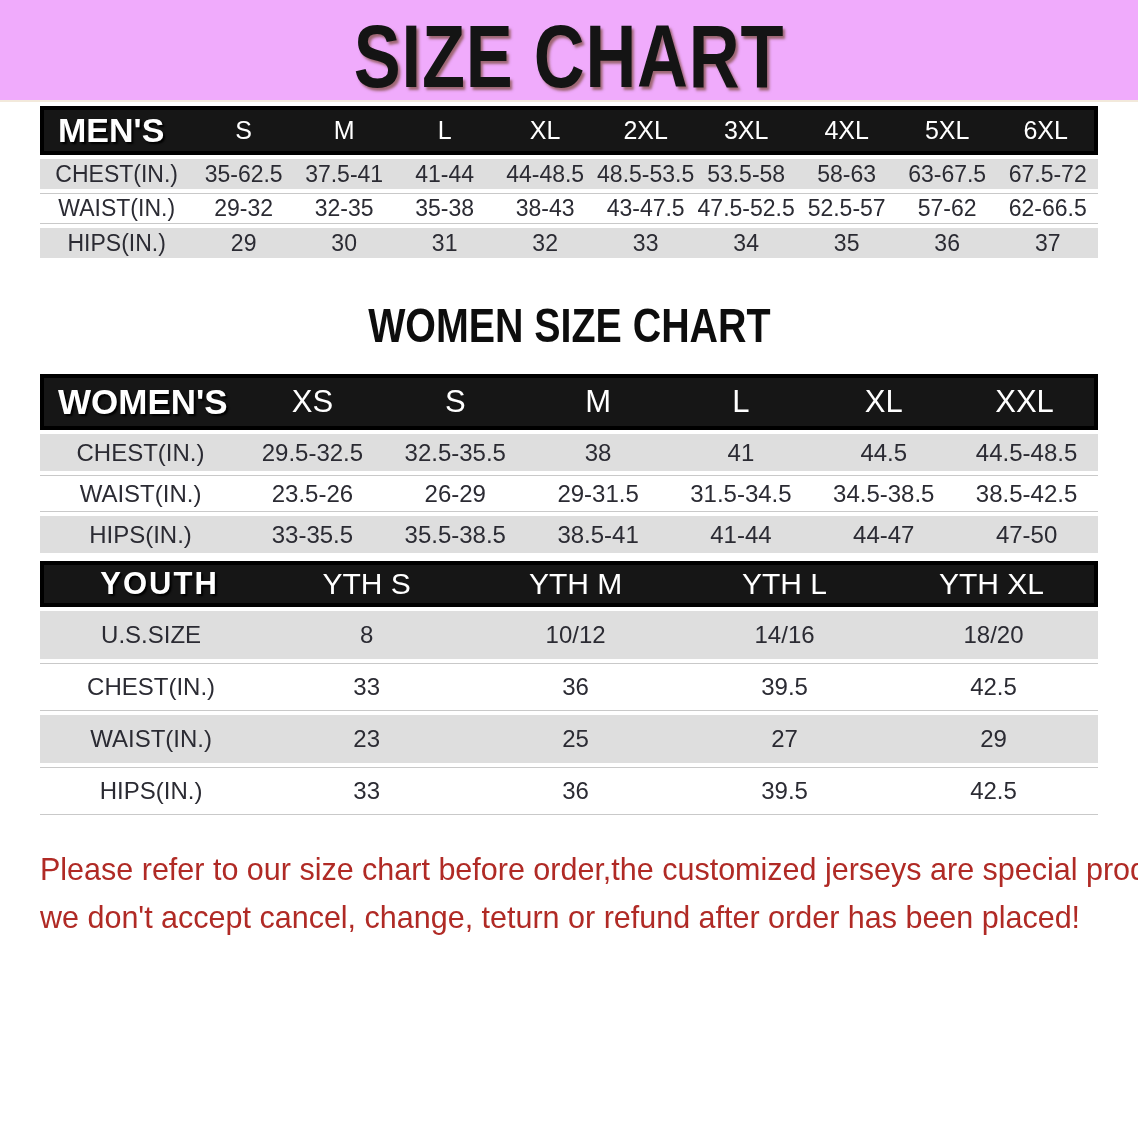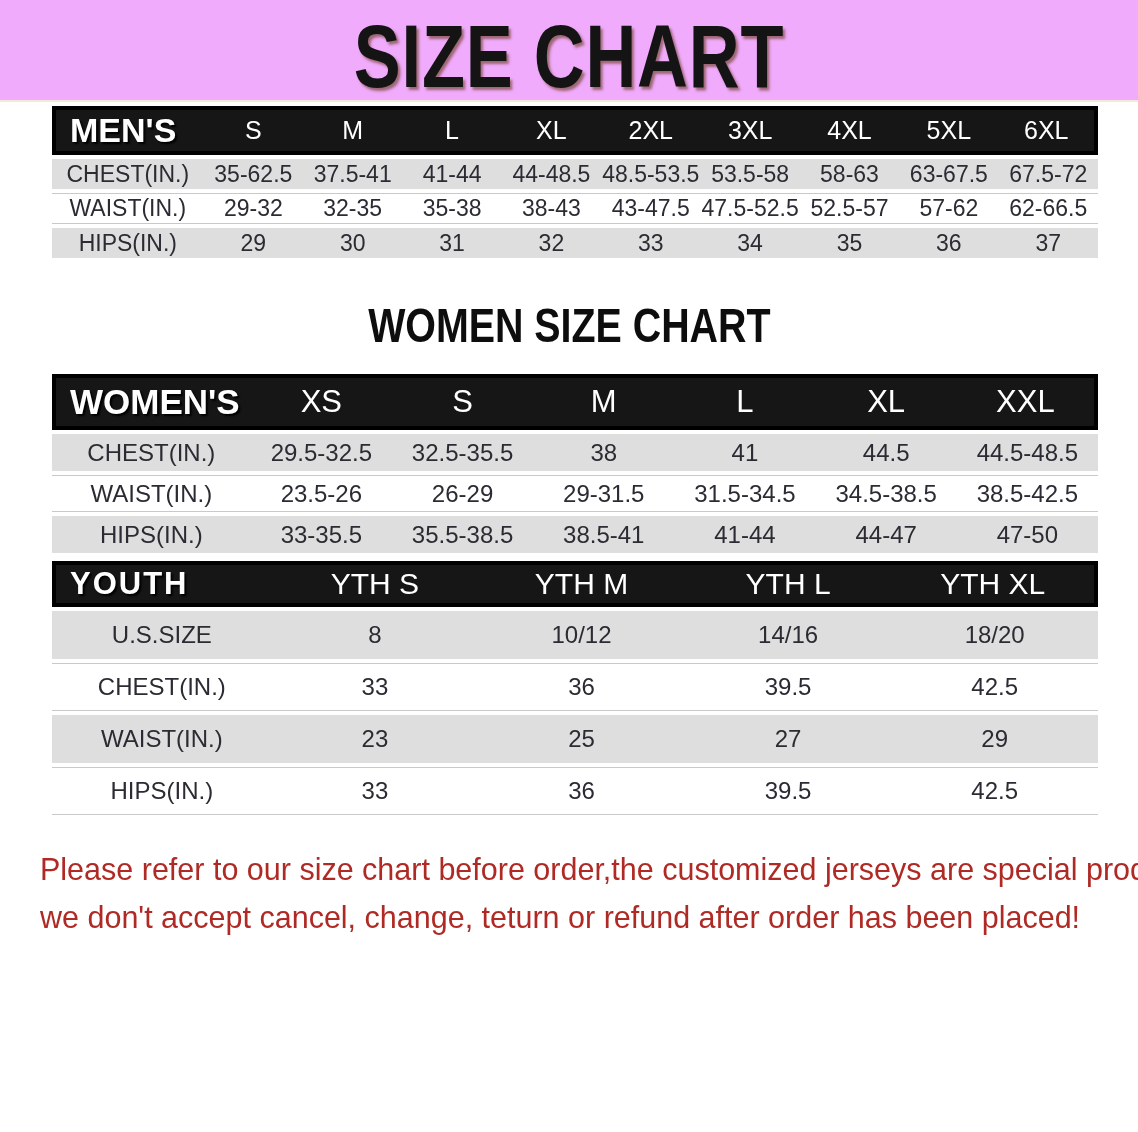--- a/index.html
+++ b/index.html
@@ -47,21 +47,21 @@
     white-space: nowrap;
   }
   #section-0 .section-heading { padding: 30px 0 18px 0; }
   #section-0 .section-heading span { font-size: 47px; }
   #section-1 .section-heading { padding: 40px 0 20px 0; }
   #section-1 .section-heading span { font-size: 48px; }
   #section-2 .section-heading { padding: 52px 0 24px 0; }
   #section-2 .section-heading span { font-size: 48px; }
 
   
-  .table-wrap { padding: 0 40px; margin-left: 12px; }
+  .table-wrap { padding: 0 40px; }
   table.size-table {
     width: 100%;
     border-collapse: separate;
     border-spacing: 0 4px;
     table-layout: fixed;
   }
   table.size-table thead th {
     background: #161616;
     color: #ffffff;
     border-top: 4px solid #000;
@@ -76,21 +76,21 @@
     font-weight: bold;
     text-shadow: 2px 2px 2px #000;
   }
   table.size-table thead th:first-child { border-left: 4px solid #000; }
   table.size-table thead th:last-child  { border-right: 4px solid #000; }
 
   #section-0 thead th { height: 46px; font-size: 25px; }
   #section-0 thead th.corner { font-size: 34px; }
   #section-1 thead th { height: 56px; font-size: 31px; }
   #section-1 thead th.corner { font-size: 35px; }
-  #section-2 thead th { height: 40px; font-size: 30px; }
+  #section-2 thead th { height: 40px; font-size: 30px; text-align: center; }
   #section-2 thead th.corner { font-size: 31px; letter-spacing: 2px; }
 
   table.size-table tbody th,
   table.size-table tbody td {
     text-align: center;
     color: #2b2b33;
     font-weight: normal;
     white-space: nowrap;
   }
   table.size-table tbody tr:nth-child(odd) > * { background: #dedede; }

